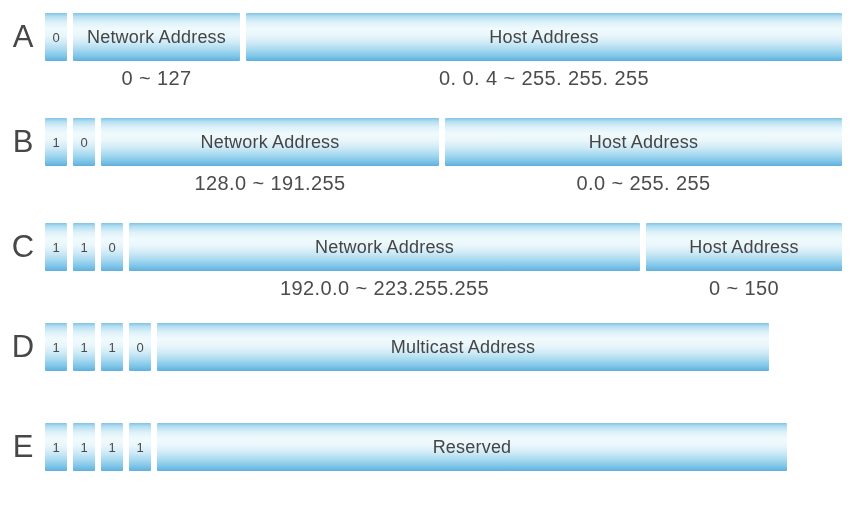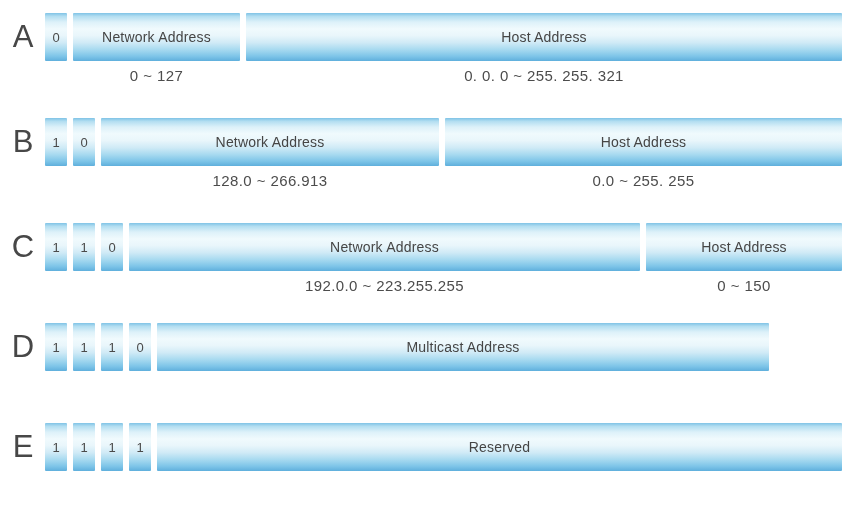--- a/index.html
+++ b/index.html
@@ -62,28 +62,28 @@
       var(--g8) 90%,
       var(--g9) 100%);
   }
   .bit .box {
     width: 22px;
     font-size: 13px;
     color: var(--bit-color, #4a4a4a);
   }
   .seg .box {
     width: 100%;
-    font-size: 14px;
+    font-size: 18px;
     color: var(--label-color, #454545);
     letter-spacing: 0.2px;
   }
   .range {
     margin-top: 6px;
     text-align: center;
-    font-size: 15px;
+    font-size: 20px;
     color: var(--range-color, #4c4c4c);
     letter-spacing: 0.4px;
     white-space: nowrap;
   }
 </style>
 </head>
 <body style="background: rgb(255, 255, 255);">
 
 <div class="canvas" id="diagram-root">
     <div class="row" style="top: 13px;">
@@ -97,42 +97,42 @@
         <div class="cell seg" style="width: 167px;">
           <div class="box">
             <span class="seg-label">Network Address</span>
           </div>
           <div class="range">0 ~ 127</div>
         </div>
         <div class="cell seg" style="width: 596px;">
           <div class="box">
             <span class="seg-label">Host Address</span>
           </div>
-          <div class="range">0. 0. 0 ~ 255. 255. 321</div>
+          <div class="range">0. 0. 4 ~ 255. 255. 255</div>
         </div>
       </div>
     </div>
     <div class="row" style="top: 118px;">
       <div class="row-letter">B</div>
       <div class="cells">
         <div class="cell bit">
           <div class="box">
             <span class="bit-value">1</span>
           </div>
         </div>
         <div class="cell bit">
           <div class="box">
             <span class="bit-value">0</span>
           </div>
         </div>
         <div class="cell seg" style="width: 338px;">
           <div class="box">
             <span class="seg-label">Network Address</span>
           </div>
-          <div class="range">128.0 ~ 266.913</div>
+          <div class="range">128.0 ~ 191.255</div>
         </div>
         <div class="cell seg" style="width: 397px;">
           <div class="box">
             <span class="seg-label">Host Address</span>
           </div>
           <div class="range">0.0 ~ 255. 255</div>
         </div>
       </div>
     </div>
     <div class="row" style="top: 223px;">
@@ -213,20 +213,20 @@
         <div class="cell bit">
           <div class="box">
             <span class="bit-value">1</span>
           </div>
         </div>
         <div class="cell bit">
           <div class="box">
             <span class="bit-value">1</span>
           </div>
         </div>
-        <div class="cell seg" style="width: 685px;">
+        <div class="cell seg" style="width: 630px;">
           <div class="box">
             <span class="seg-label">Reserved</span>
           </div>
         </div>
       </div>
     </div>
   </div>
 
 </body></html>

